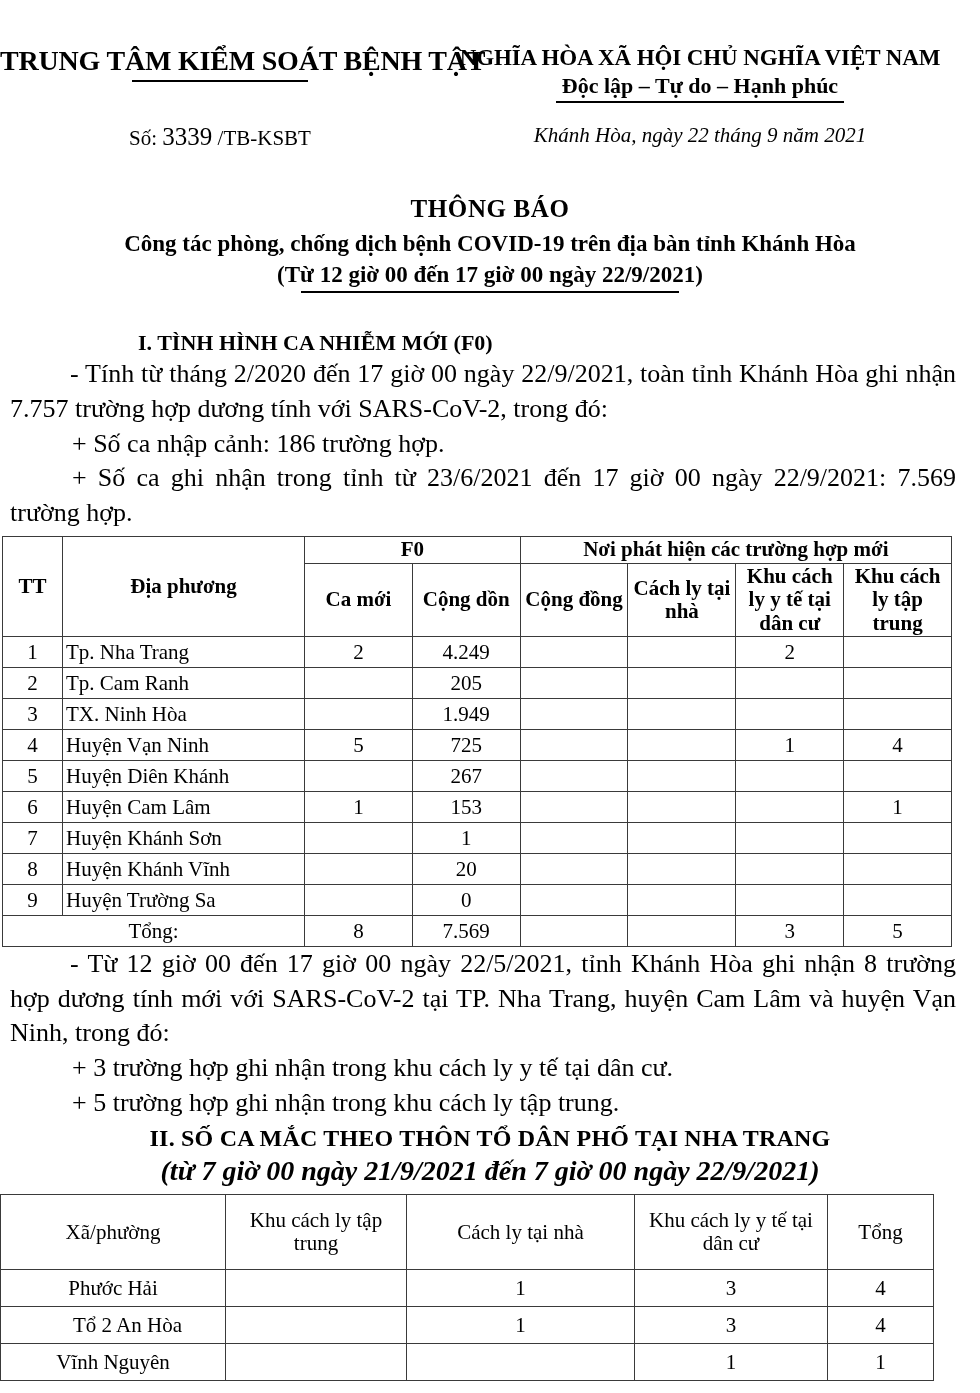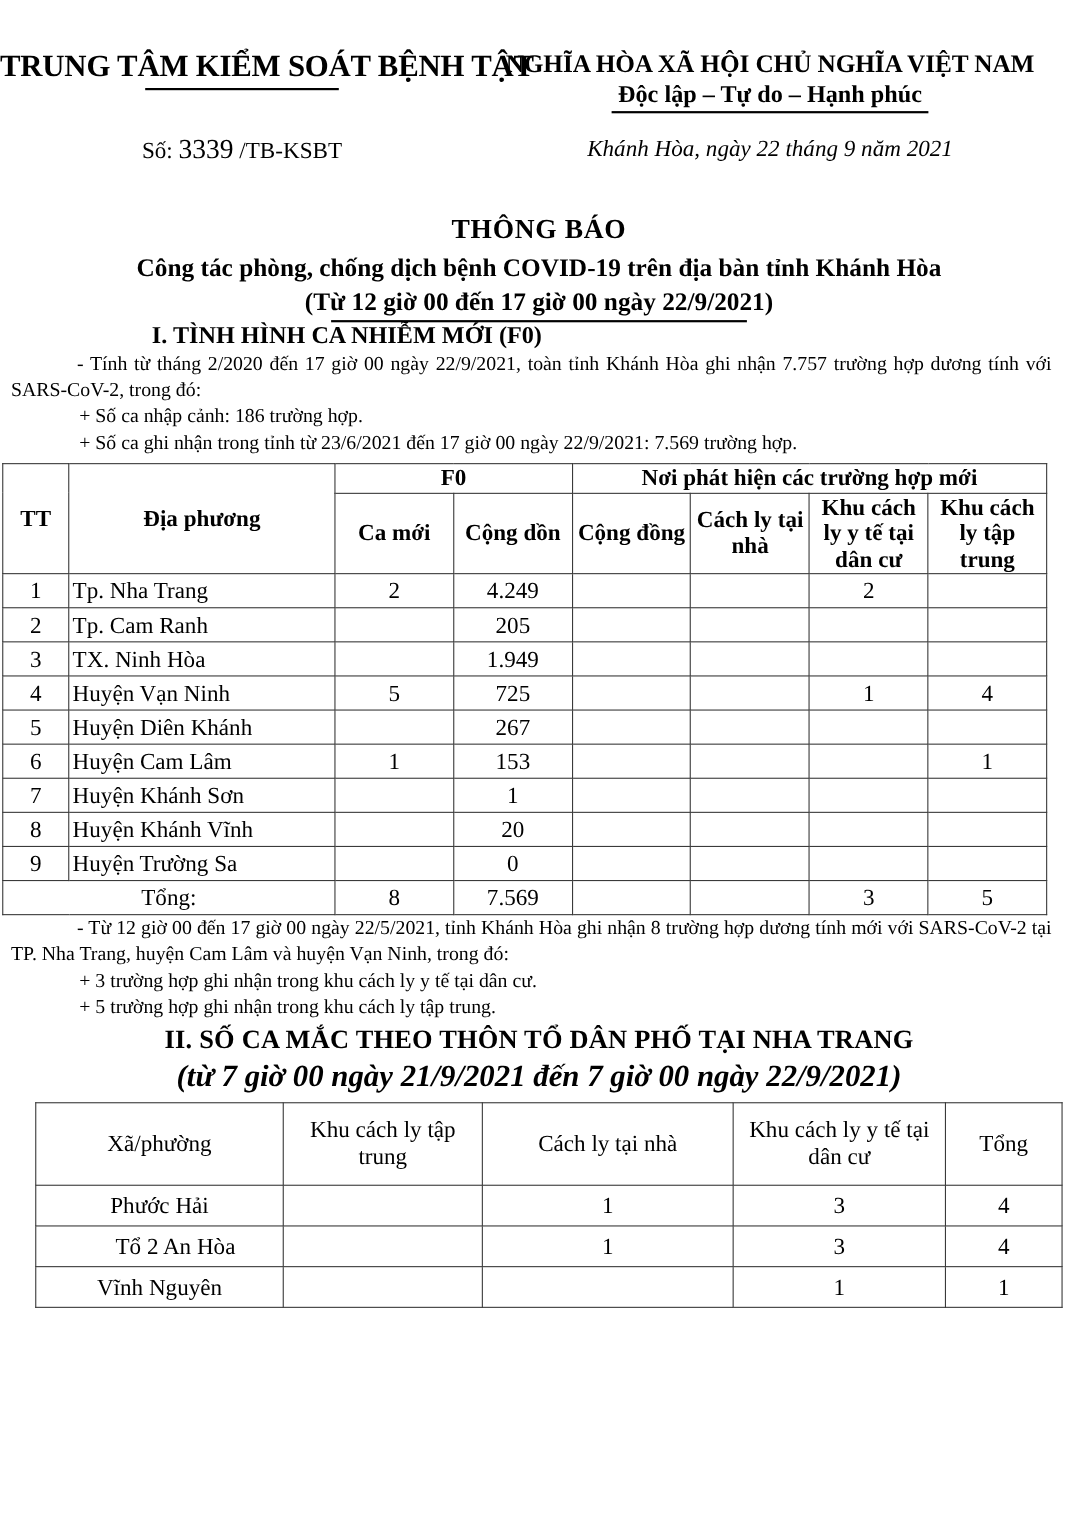--- a/index.html
+++ b/index.html
@@ -115,25 +115,26 @@
     right: 24px;
     bottom: -3px;
     height: 2px;
     background: #000;
   }
 
   
   .section-head {
     font-size: 22px;
     font-weight: bold;
+    margin-top: 38px;
     padding-left: 138px;
     line-height: 1.35;
   }
   p.body-par {
-    font-size: 18px;
+    font-size: 26px;
     line-height: 1.33;
     margin: 0;
     text-align: justify;
     text-indent: 60px;
     padding: 0 24px 0 10px;
   }
   p.body-par.ind-plus { text-indent: 62px; }
 
   
   table.dt {
@@ -166,21 +167,21 @@
   .c-res  { width: 108px; text-align: center; }
   .c-conc { width: 113px; text-align: center; }
   .total-row td {
     font-weight: bold;
     text-align: center;
     height: 30px;
   }
   .total-label { text-align: center; font-weight: bold; }
 
   
-  .tbl2-wrap { margin-top: 6px; padding-left: 32px; }
+  .tbl2-wrap { margin-top: 6px; }
   table.tbl2 { width: 898px; }
   table.tbl2 th {
     text-align: center;
     font-weight: normal;
     line-height: 1.14;
     height: 72px;
   }
   table.tbl2 td { height: 34px; text-align: center; }
   .t2-c1 { width: 218px; text-align: left; padding-left: 14px; }
   .t2-c2 { width: 174px; }

